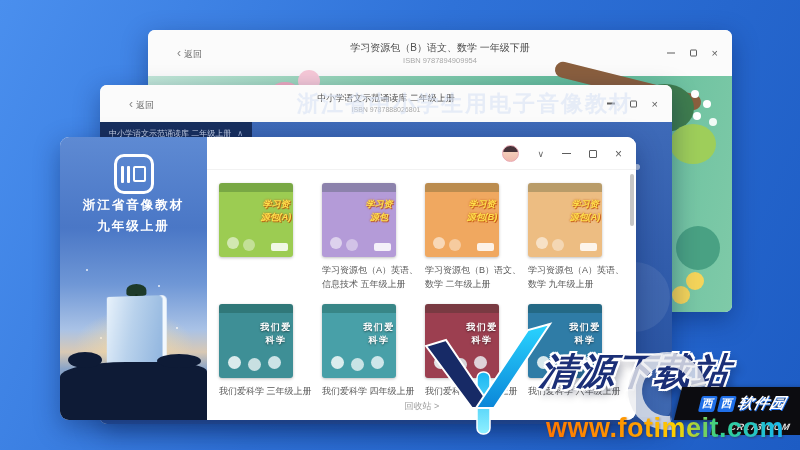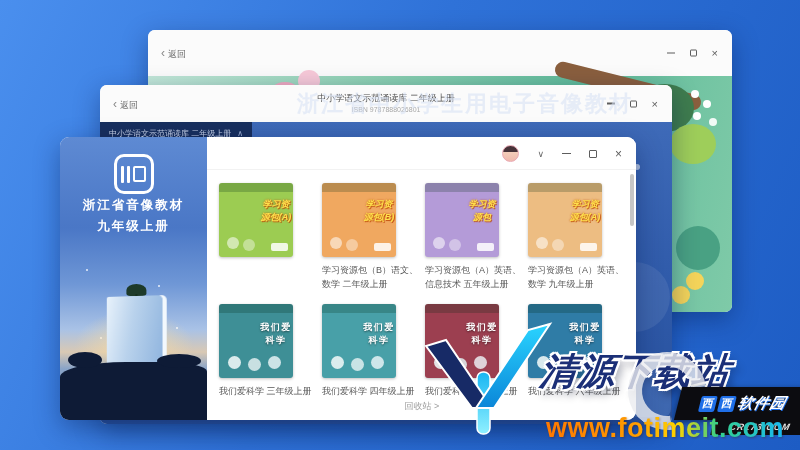--- a/index.html
+++ b/index.html
@@ -6,21 +6,21 @@
   html,body { width:800px; height:450px; overflow:hidden; }
   body { position:relative; font-family:"Liberation Sans","DejaVu Sans",sans-serif;
          background:linear-gradient(115deg,#4a8fee 0%,#2f72d8 45%,#1d5cc4 100%); }
 
   .window { position:absolute; border-radius:7px; overflow:hidden;
             box-shadow:0 8px 26px rgba(0,20,70,.38); background:#fff; }
 
   
   .tbar { position:relative; background:#fbfbfb; width:100%;
           display:flex; align-items:center; justify-content:center; }
-  .back { position:absolute; left:13px; top:50%; transform:translateY(-50%);
+  .back { position:absolute; left:29px; top:50%; transform:translateY(-50%);
           font-size:9px; color:#6a6a6a; cursor:default;text-align:right; }
   .back .chev { font-size:12px; margin-right:3px; color:#888; }
   .tcenter { text-align:center; line-height:1.5; }
   .ttl { font-size:10px; color:#4c4c4c; }
   .isbn { font-size:7.5px; color:#a8a8a8; }
   .ctrls { position:absolute; right:14px; top:50%; transform:translateY(-50%);
            display:flex; align-items:center; gap:15px; color:#5d5d5d; }
   .ctrls .min { width:8px; height:1.5px; background:#5d5d5d; }
   .ctrls .max { width:7px; height:7px; border:1.3px solid #5d5d5d; border-radius:1px; }
   .ctrls .cls { font-size:11px; line-height:1; }
@@ -147,20 +147,24 @@
     filter:drop-shadow(1px 1px 1px rgba(80,20,0,.35)); }
 </style>
 </head>
 <body>
 
 <div class="window" id="w1">
   <div class="tbar">
     <span class="back">
       <span class="chev">‹</span><span>返回</span>
     </span>
+    <span class="tcenter">
+      <div class="ttl">学习资源包（B）语文、数学 一年级下册</div>
+      <div class="isbn">ISBN 9787894909954</div>
+    </span>
     <span class="ctrls">
       <span class="min"></span>
       <span class="max"></span>
       <span class="cls">×</span>
     </span>
   </div>
   <div id="w1-banner">
     <span class="blob" style="left:120px;top:6px;width:34px;height:30px;background:#f2aac2;"></span>
     <span class="blob" style="left:150px;top:-6px;width:22px;height:22px;background:#f7c9d8;"></span>
     <span class="blob" style="left:405px;top:2px;width:150px;height:16px;background:#8a5f3e;transform:rotate(14deg);border-radius:8px;"></span>
@@ -234,34 +238,34 @@
 
     <div id="grid">
       <div class="cell">
         <div class="cover pack" style="background: rgb(156, 204, 82);">
           <span class="ct">学习资源包(A)</span>
           <span class="fig"></span>
             <span class="chip"></span>
         </div>
       </div>
       <div class="cell">
+        <div class="cover pack" style="background: rgb(180, 155, 216);">
+          <span class="ct">学习资源包</span>
+          <span class="fig"></span>
+            <span class="chip"></span>
+        </div>
+        <div class="blabel">学习资源包（A）英语、信息技术 五年级上册</div>
+      </div>
+      <div class="cell">
         <div class="cover pack" style="background: rgb(240, 168, 96);">
           <span class="ct">学习资源包(B)</span>
           <span class="fig"></span>
             <span class="chip"></span>
         </div>
         <div class="blabel">学习资源包（B）语文、数学 二年级上册</div>
-      </div>
-      <div class="cell">
-        <div class="cover pack" style="background: rgb(180, 155, 216);">
-          <span class="ct">学习资源包</span>
-          <span class="fig"></span>
-            <span class="chip"></span>
-        </div>
-        <div class="blabel">学习资源包（A）英语、信息技术 五年级上册</div>
       </div>
       <div class="cell">
         <div class="cover pack" style="background: rgb(237, 189, 130);">
           <span class="ct">学习资源包(A)</span>
           <span class="fig"></span>
             <span class="chip"></span>
         </div>
         <div class="blabel">学习资源包（A）英语、数学 九年级上册</div>
       </div>
       <div class="cell">

